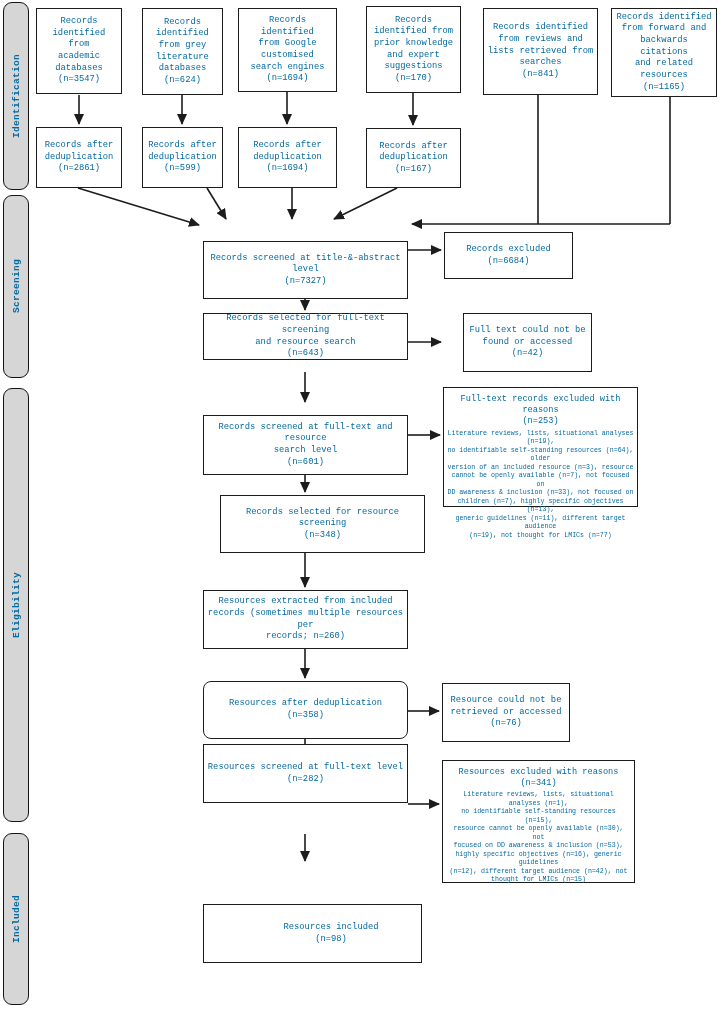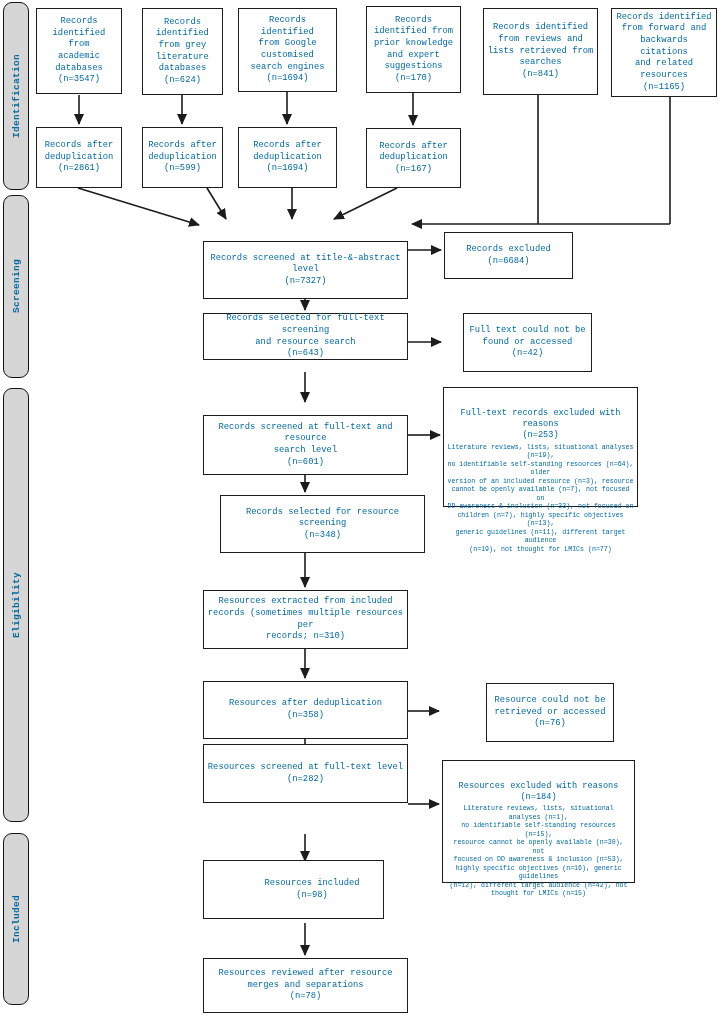--- a/index.html
+++ b/index.html
@@ -4,21 +4,21 @@
 <style>
   html,body{margin:0;padding:0;background:#fff;}
   .canvas{position:relative;width:727px;height:1017px;background:#ffffff;overflow:hidden;
           font-family:Liberation Mono, monospace;color:#0369a1;}
   svg.arrows{position:absolute;left:0;top:0;width:727px;height:1017px;}
   svg.arrows line, svg.arrows path.ln{stroke:#1c1c1c;stroke-width:1.6;fill:none;}
 
   .bx{position:absolute;box-sizing:border-box;background:#fff;border:1.6px solid #1c1c1c;
       display:flex;align-items:center;justify-content:center;text-align:center;
       white-space:pre-line;font-size:8.8px;line-height:1.32;padding:2px 3px;}
-  .reasons{flex-direction:column;justify-content:flex-start;padding-top:20px;}
+  .reasons{flex-direction:column;justify-content:flex-start;padding-top:6px;}
   .reasons .ttl{font-size:8.6px;line-height:1.3;white-space:pre-line;}
   .reasons .body{font-size:6.6px;line-height:1.29;margin-top:2px;white-space:pre-line;}
 
   .side-label{position:absolute;left:3px;width:26px;box-sizing:border-box;background:#d6d6d6;
       border:1.6px solid #141414;border-radius:9px;display:flex;align-items:center;justify-content:center;}
   .side-label span{writing-mode:vertical-rl;transform:rotate(180deg);
       font-weight:bold;font-size:9.5px;letter-spacing:.3px;}
 
   
   .p-sid{top:2px;height:188px;} .p-scr{top:195px;height:183px;}
@@ -35,29 +35,29 @@
   .p-d1{left:36px;top:127px;width:86px;height:61px;}
   .p-d2{left:142px;top:127px;width:81px;height:61px;}
   .p-d3{left:238px;top:127px;width:99px;height:61px;}
   .p-d4{left:366px;top:128px;width:95px;height:60px;}
   
   .p-m1{left:203px;top:222px;width:205px;height:58px;margin-top:19px;}
   .p-m2{left:203px;top:313px;width:205px;height:47px;}
   .p-m3{left:203px;top:405px;width:205px;height:60px;margin-top:10px;}
   .p-m4{left:220px;top:495px;width:205px;height:58px;}
   .p-m5{left:203px;top:590px;width:205px;height:59px;}
-  .p-m6{left:203px;top:681px;width:205px;height:58px;}
+  .p-m6{left:203px;top:681px;width:205px;height:58px;border-radius:8px;}
   .p-m7{left:203px;top:744px;width:205px;height:59px;}
-  .p-m8{left:203px;top:860px;width:181px;height:59px;padding-left:40px;}
+  .p-m8{left:203px;top:904px;width:219px;height:59px;padding-left:40px;}
   .p-m9{left:203px;top:958px;width:205px;height:55px;}
   
   .p-r1{left:444px;top:232px;width:129px;height:47px;}
   .p-r2{left:444px;top:313px;width:129px;height:59px;margin-left:19px;}
   .p-r3{left:443px;top:387px;width:195px;height:120px;}
-  .p-r4{left:442px;top:683px;width:128px;height:59px;margin-left:44px;}
+  .p-r4{left:442px;top:683px;width:128px;height:59px;}
   .p-r5{left:442px;top:760px;width:193px;height:123px;}
 </style>
 </head>
 <body>
 
 <div class="canvas">
 
   <svg class="arrows" viewBox="0 0 727 1017" xmlns="http://www.w3.org/2000/svg">
     <defs>
       <marker id="ah" markerUnits="userSpaceOnUse" markerWidth="12" markerHeight="10" refX="10" refY="5" orient="auto">
@@ -160,30 +160,27 @@
   <div class="bx p-m2">Records selected for full-text screening
 and resource search
 (n=643)</div>
   <div class="bx p-m3">Records screened at full-text and resource
 search level
 (n=601)</div>
   <div class="bx p-m4">Records selected for resource screening
 (n=348)</div>
   <div class="bx p-m5">Resources extracted from included
 records (sometimes multiple resources per
-records; n=310)</div>
+records; n=260)</div>
   <div class="bx p-m6">Resources after deduplication
 (n=358)</div>
   <div class="bx p-m7">Resources screened at full-text level
 (n=282)</div>
   <div class="bx p-m8">Resources included
 (n=98)</div>
-  <div class="bx p-m9">Resources reviewed after resource
-merges and separations
-(n=78)</div>
 
   <div class="bx p-r1">Records excluded
 (n=6684)</div>
   <div class="bx p-r2">Full text could not be
 found or accessed
 (n=42)</div>
   <div class="bx reasons p-r3">
     <div class="ttl">Full-text records excluded with reasons
 (n=253)</div>
     <div class="body">Literature reviews, lists, situational analyses (n=19),
@@ -193,21 +190,21 @@
 DD awareness &amp; inclusion (n=33), not focused on
 children (n=7), highly specific objectives (n=13),
 generic guidelines (n=11), different target audience
 (n=19), not thought for LMICs (n=77)</div>
   </div>
   <div class="bx p-r4">Resource could not be
 retrieved or accessed
 (n=76)</div>
   <div class="bx reasons p-r5">
     <div class="ttl">Resources excluded with reasons
-(n=184)</div>
+(n=341)</div>
     <div class="body">Literature reviews, lists, situational analyses (n=1),
 no identifiable self-standing resources (n=15),
 resource cannot be openly available (n=30), not
 focused on DD awareness &amp; inclusion (n=53),
 highly specific objectives (n=16), generic guidelines
 (n=12), different target audience (n=42), not
 thought for LMICs (n=15)</div>
   </div>
 
 </div>

